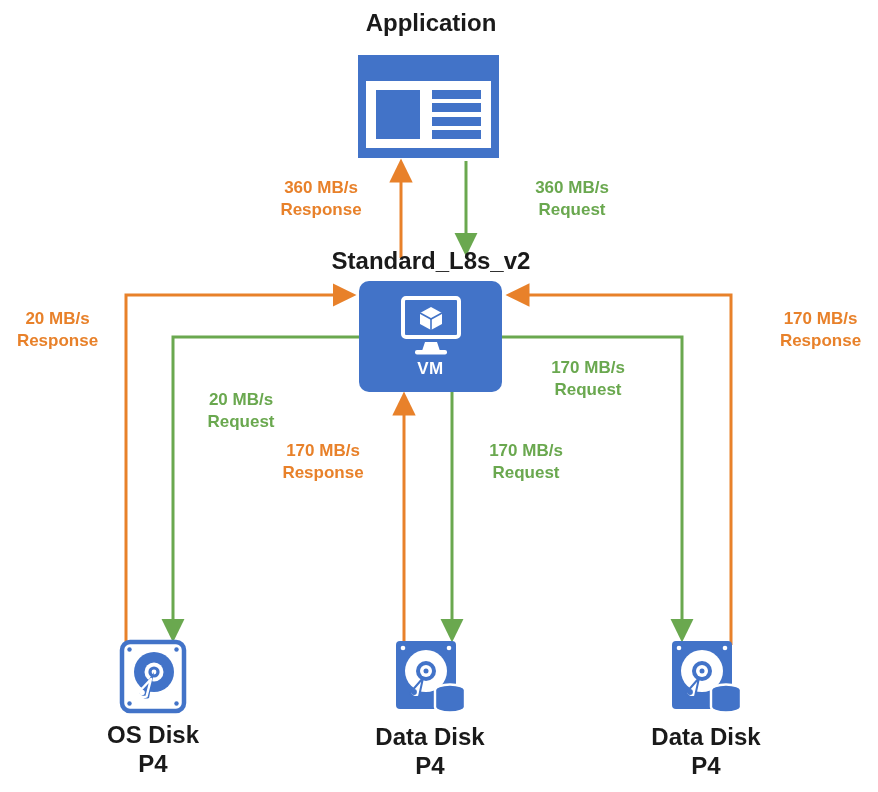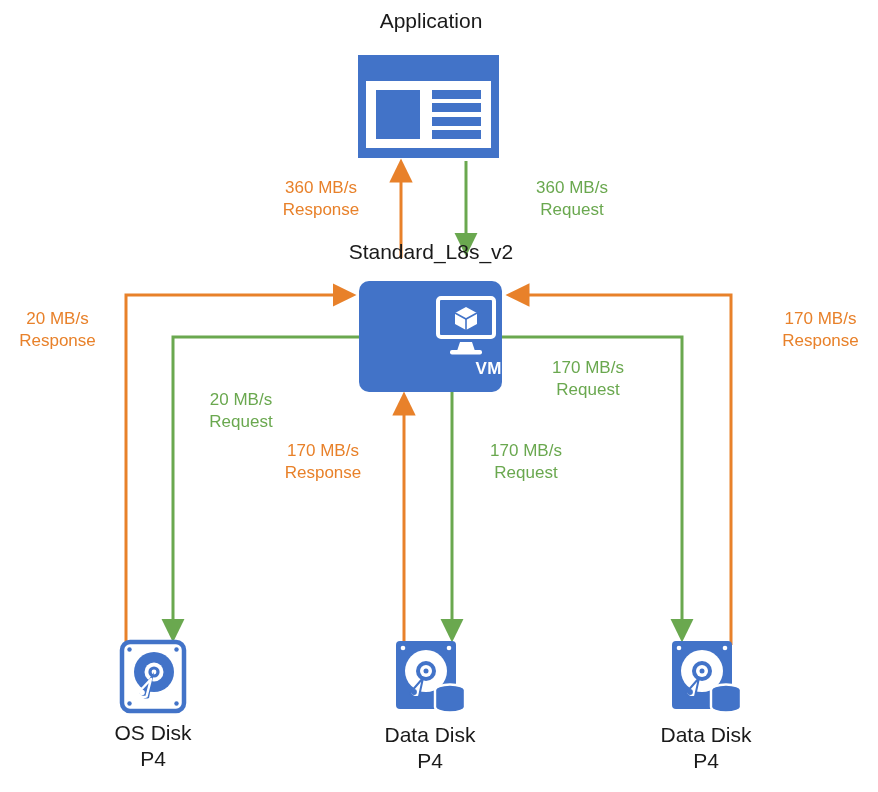--- a/index.html
+++ b/index.html
@@ -22,30 +22,30 @@
     position: absolute;
     left: 0; top: 0;
     width: 878px;
     height: 792px;
     pointer-events: none;
   }
   .node-label {
     position: absolute;
     text-align: center;
     color: #1a1a1a;
-    font-size: 21px;
-    font-weight: 400;
+    font-size: 24px;
+    font-weight: 700;
     line-height: 1.22;
     white-space: pre-line;
   }
   .flow-label {
     position: absolute;
     text-align: center;
     font-size: 17px;
-    font-weight: normal;
+    font-weight: bold;
     line-height: 1.32;
     white-space: pre-line;
   }
   .flow-response { color: #e8812a; }
   .flow-request  { color: #6aa84f; }
 
   
   .app-icon {
     position: absolute;
     background: #4273c8;
@@ -78,21 +78,21 @@
     background: #4273c8;
   }
 
   
   .vm-icon {
     position: absolute;
     background: #4273c8;
     border-radius: 10px;
     display: flex;
     flex-direction: column;
-    align-items: flex-end;
+    align-items: center;
     justify-content: center;
     box-sizing: border-box;
   }
   .vm-icon-label {
     color: #ffffff;
     font-size: 17px;
     font-weight: bold;
     letter-spacing: 0.5px;
     margin-top: 2px;
   }
@@ -145,21 +145,21 @@
         <i></i>
       </div>
     </div>
   </div>
 
   <div class="flow-label flow-response" style="left:256px; top:177px; width:130px;">360 MB/s
 Response</div>
   <div class="flow-label flow-request" style="left:507px; top:177px; width:130px;">360 MB/s
 Request</div>
 
-  <div class="node-label" style="left:331px; top:239px; width:200px;">Standard_L8s_v2</div>
+  <div class="node-label" style="left:331px; top:246px; width:200px;">Standard_L8s_v2</div>
 
   <div class="vm-icon" style="left:359px; top:281px; width:143px; height:111px;">
     <svg width="72" height="62" viewBox="0 0 72 62" xmlns="http://www.w3.org/2000/svg">
       <rect x="8" y="3" width="56" height="39" rx="3" ry="3" fill="none" stroke="#ffffff" stroke-width="4"></rect>
       <path d="M36,12 L47,18 L47,29 L36,35 L25,29 L25,18 z" fill="#ffffff"></path>
       <path d="M25,18 L36,24 L47,18" fill="none" stroke="#4273c8" stroke-width="1.6"></path>
       <path d="M36,24 L36,35" fill="none" stroke="#4273c8" stroke-width="1.6"></path>
       <path d="M30,47 L42,47 L45,56 L27,56 z" fill="#ffffff"></path>
       <rect x="20" y="55" width="32" height="4.5" rx="2" fill="#ffffff"></rect>
     </svg>

